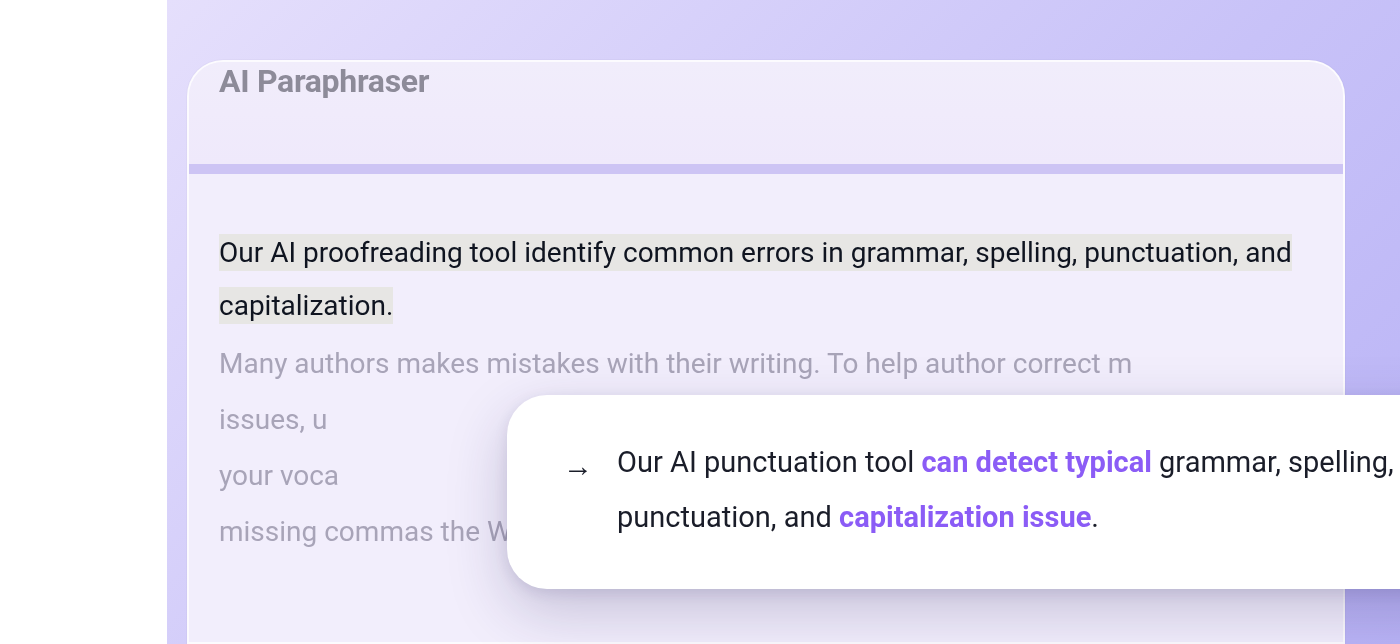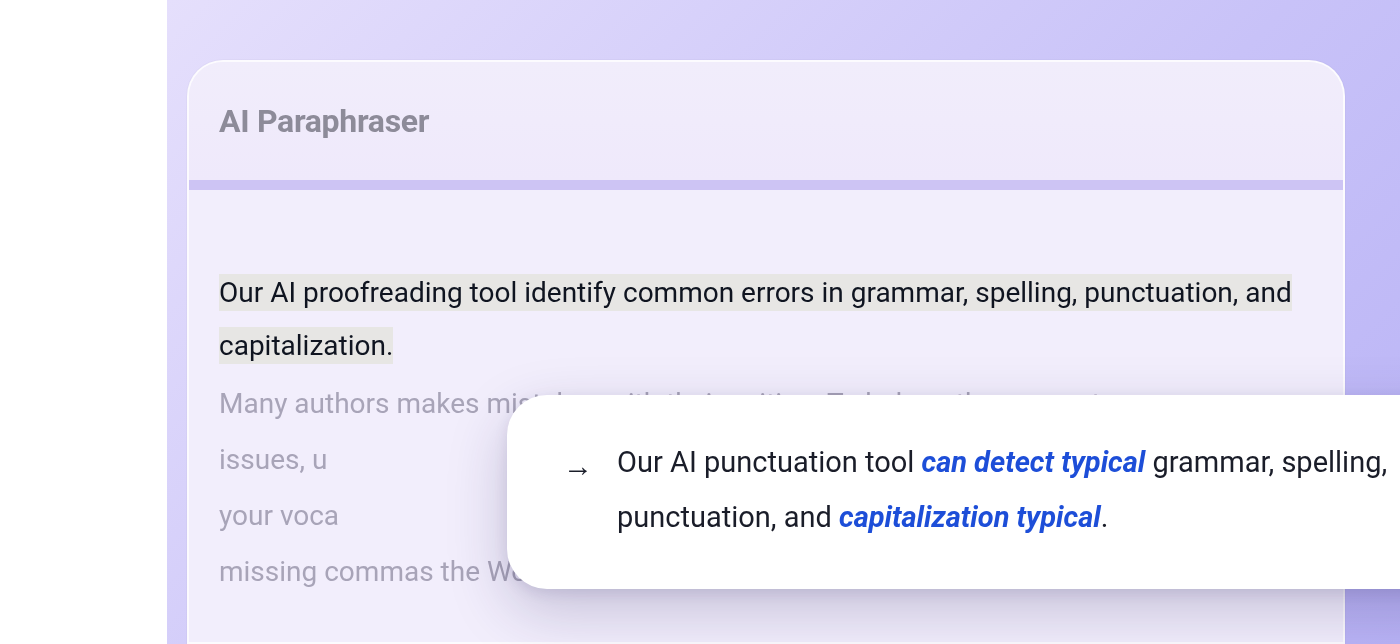--- a/index.html
+++ b/index.html
@@ -22,40 +22,38 @@
     width: 1158px;
     height: 584px;
     background: #f2eefc;
     border-radius: 36px 36px 0 0;
     border: 2px solid rgba(255,255,255,0.75);
     box-shadow: 0 0 0 1px rgba(0,0,0,0.02);
     overflow: hidden;
   }
 
   .titlebar {
-    height: 128px;
+    height: 112px;
     display: flex;
-    align-items: center;
     padding: 0 30px;
     background: linear-gradient(180deg, #f1edfb 0%, #efe9fb 100%);
     border-bottom: 10px solid #cdc4f4;
   }
   .titlebar h1 {
     font-size: 32px;
     font-weight: 700;
     color: #8d8b99;
     letter-spacing: -0.3px;
   }
 
   .content {
     padding: 52px 30px 0 30px;
     font-size: 28px;
     line-height: 1.9;
     color: #0f1420;
-    margin-top: 24px;
   }
 
   .original {
     display: inline;
   }
   .original .hl {
     background: #e7e6e4;
     box-decoration-break: clone;
     -webkit-box-decoration-break: clone;
     padding: 2px 0;
@@ -83,21 +81,21 @@
   }
   .popup-row { display: flex; align-items: flex-start; gap: 24px; }
   .arrow {
     flex: 0 0 auto;
     font-size: 30px;
     line-height: 1.9;
     color: #1a1d29;
     padding-top: 2px;
   }
   .popup-text { flex: 1 1 auto; }
-  .accent { color: #1d4ed8; font-weight: 700; font-style: italic; }
+  .accent { color: #8b5cf6; font-weight: 700; }
 </style>
 </head>
 <body>
 
 <div class="stage">
 
   <div class="app-window">
     <div class="titlebar">
       <h1>AI Paraphraser</h1>
     </div>
@@ -107,18 +105,18 @@
         <span class="hl">Our AI proofreading tool identify common errors in grammar, spelling, punctuation, and capitalization.</span>
       </span>
       <div class="faded-block"> Many authors makes mistakes with their writing. To help author correct m<br>issues, u<br>your voca<br>missing commas the Wordvice AI Proofreader will fix this issue</div>
     </div>
   </div>
 
   <div class="popup">
     <div class="popup-row">
       <div class="arrow">→</div>
       <div class="popup-text">
-        <span>Our AI punctuation tool </span><span class="accent">can detect typical</span><span> grammar, spelling, punctuation, and </span><span class="accent">capitalization typical</span><span>.</span>
+        <span>Our AI punctuation tool </span><span class="accent">can detect typical</span><span> grammar, spelling, punctuation, and </span><span class="accent">capitalization issue</span><span>.</span>
       </div>
     </div>
   </div>
 
 </div>
 
 </body></html>

